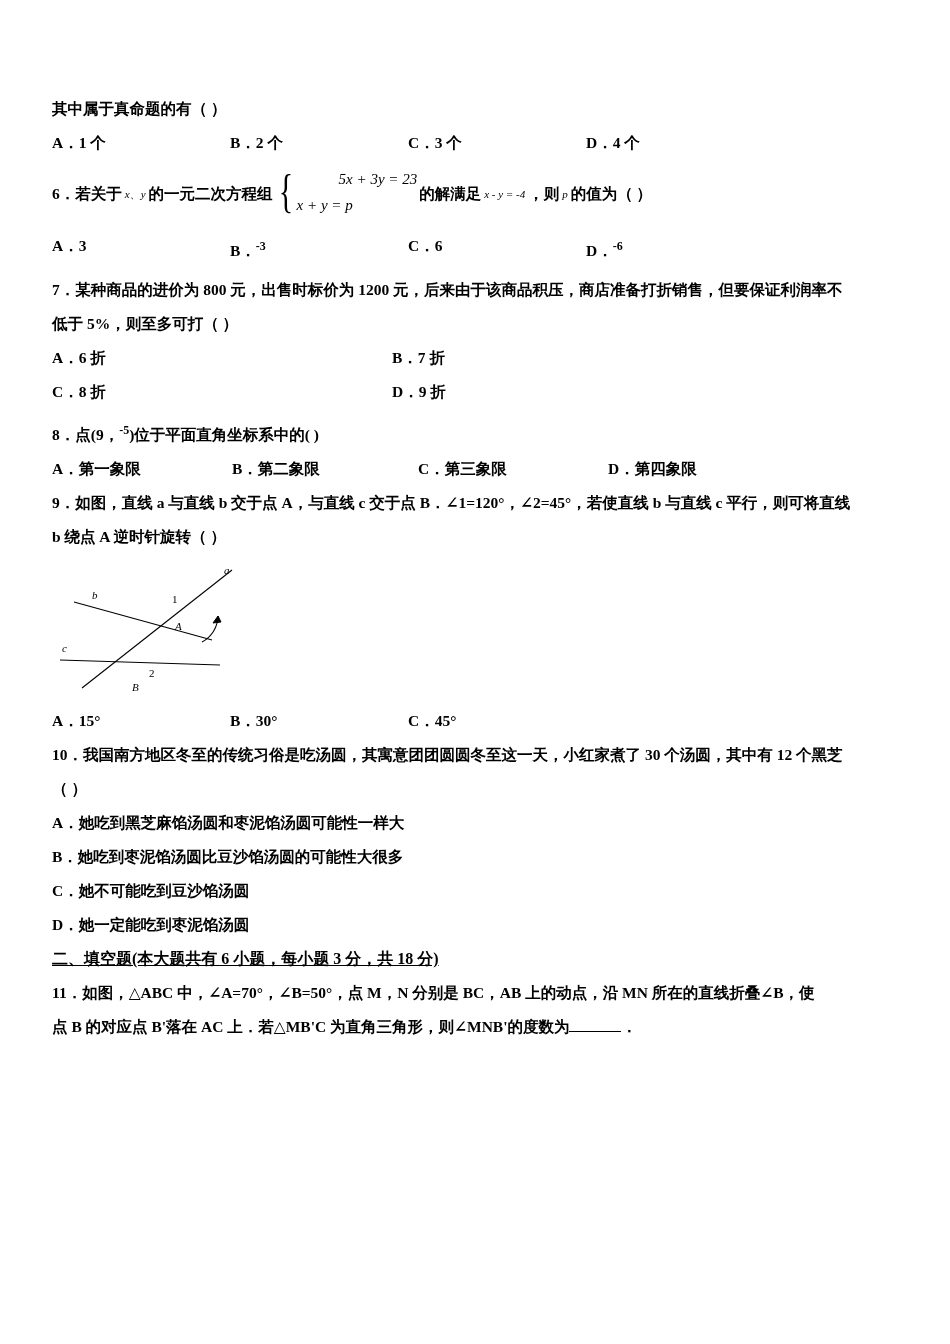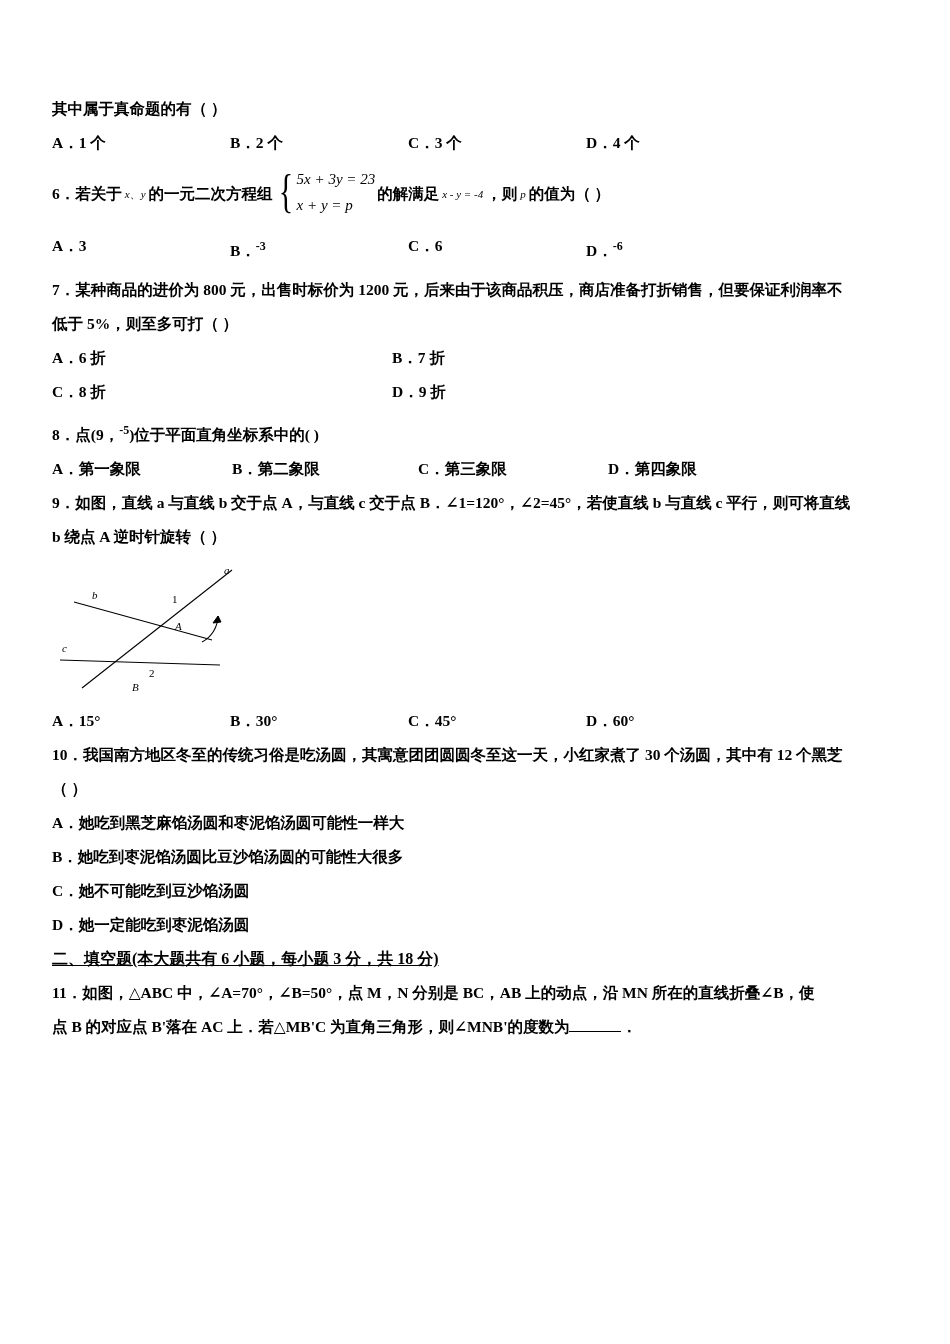--- a/index.html
+++ b/index.html
@@ -131,21 +131,21 @@
       <div><span>C．</span><span>3 个</span></div>
       <div><span>D．</span><span>4 个</span></div>
     </div>
 
     <div class="q6row">
       <span>6．</span>
       <span>若关于</span>
       <span class="inlinemath" style="margin:0 3px;">x、y</span>
       <span>的一元二次方程组</span>
       <span class="eqsys">
-        <span class="brace">{</span><span class="eqlines"><span style="display:block;">5x + 3y = 23</span><span style="display:block;">x + y = p</span></span>
+        <span class="brace">{</span><span class="eqlines"><span style="display:block;margin-left:42px;">5x + 3y = 23</span><span style="display:block;">x + y = p</span></span>
       </span>
       <span style="margin-left:0;">的解满足</span>
       <span class="inlinemath" style="margin:0 3px;">x - y = -4</span>
       <span>，则</span>
       <span class="inlinemath" style="margin:0 3px;">p</span>
       <span>的值为（    ）</span>
     </div>
 
     <div class="opts four" style="line-height:40px;">
       <div><span>A．</span><span>3</span></div>
@@ -201,21 +201,20 @@
         <text x="97" y="117" font-size="11" font-family="Liberation Serif, serif">2</text>
         <text x="123" y="70" font-size="11" font-style="italic" font-family="Liberation Serif, serif">A</text>
         <text x="80" y="131" font-size="11" font-style="italic" font-family="Liberation Serif, serif">B</text>
       </svg>
     </div>
 
     <div class="opts four">
       <div><span>A．</span><span>15°</span></div>
       <div><span>B．</span><span>30°</span></div>
       <div><span>C．</span><span>45°</span></div>
-      <div><span>D．</span><span>60°</span></div>
     </div>
 
     <div class="para">
       <div><span>10．</span><span>我国南方地区冬至的传统习俗是吃汤圆，其寓意团团圆圆冬至这一天，小红家煮了 30 个汤圆，其中有 12 个黑芝</span></div>
       <div>（      ）</div>
     </div>
     <div class="line"><span>A．</span><span>她吃到黑芝麻馅汤圆和枣泥馅汤圆可能性一样大</span></div>
     <div class="line"><span>B．</span><span>她吃到枣泥馅汤圆比豆沙馅汤圆的可能性大很多</span></div>
     <div class="line"><span>C．</span><span>她不可能吃到豆沙馅汤圆</span></div>
     <div class="line"><span>D．</span><span>她一定能吃到枣泥馅汤圆</span></div>

